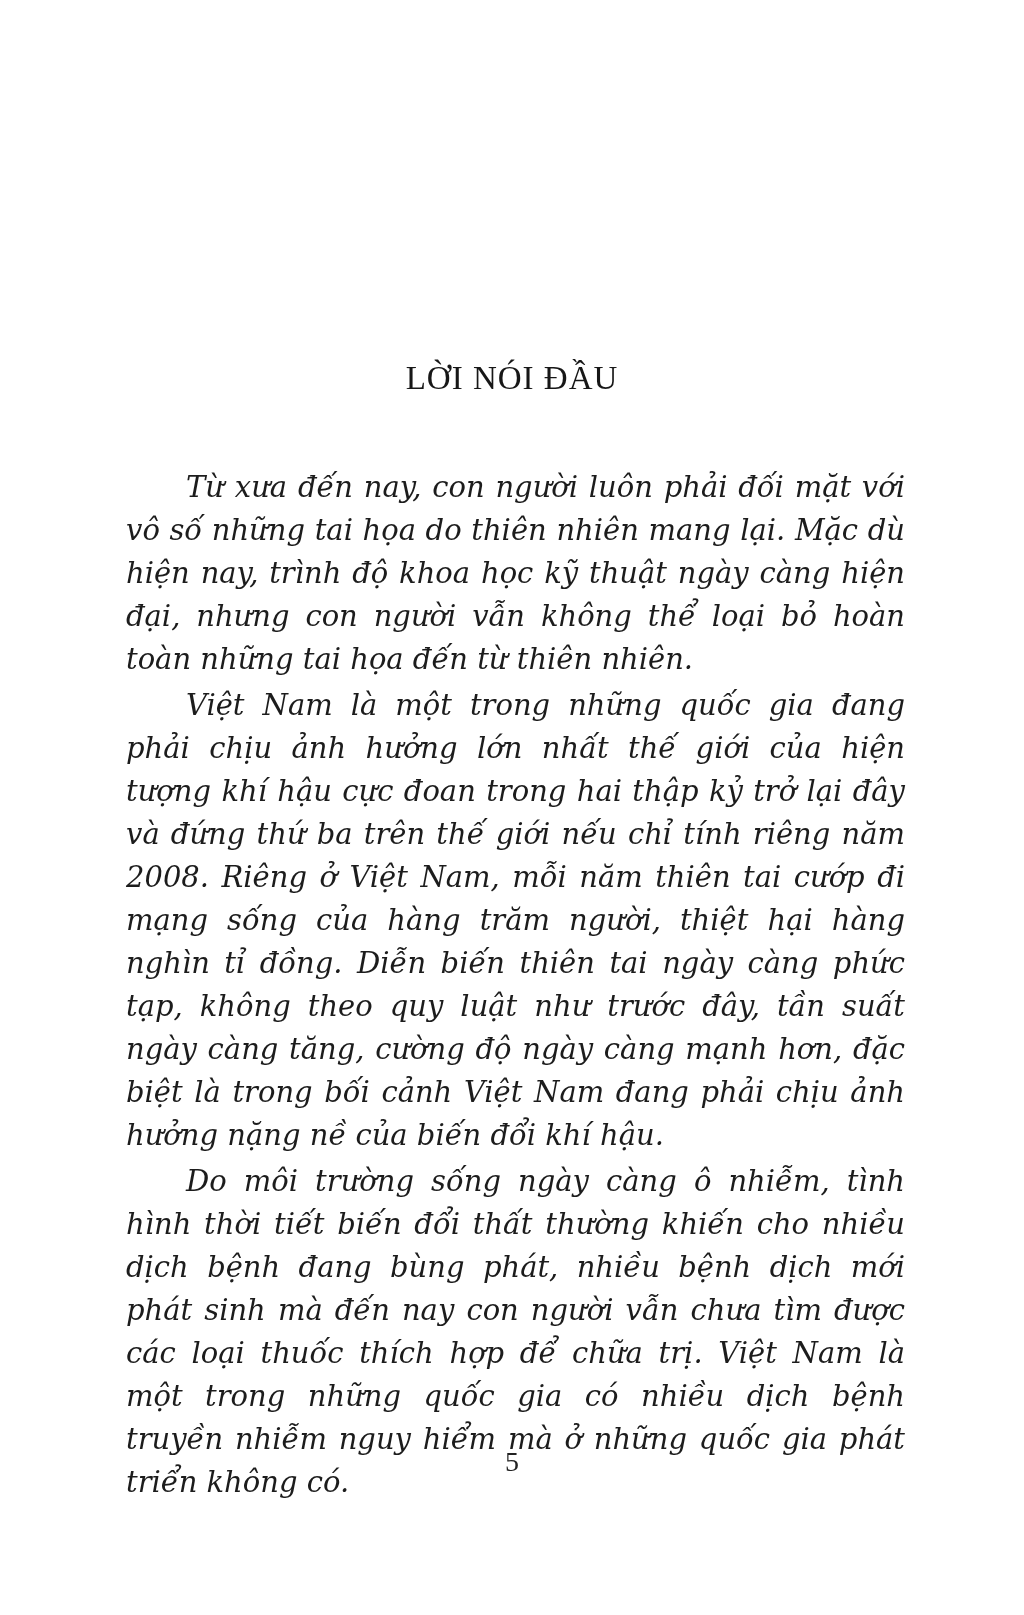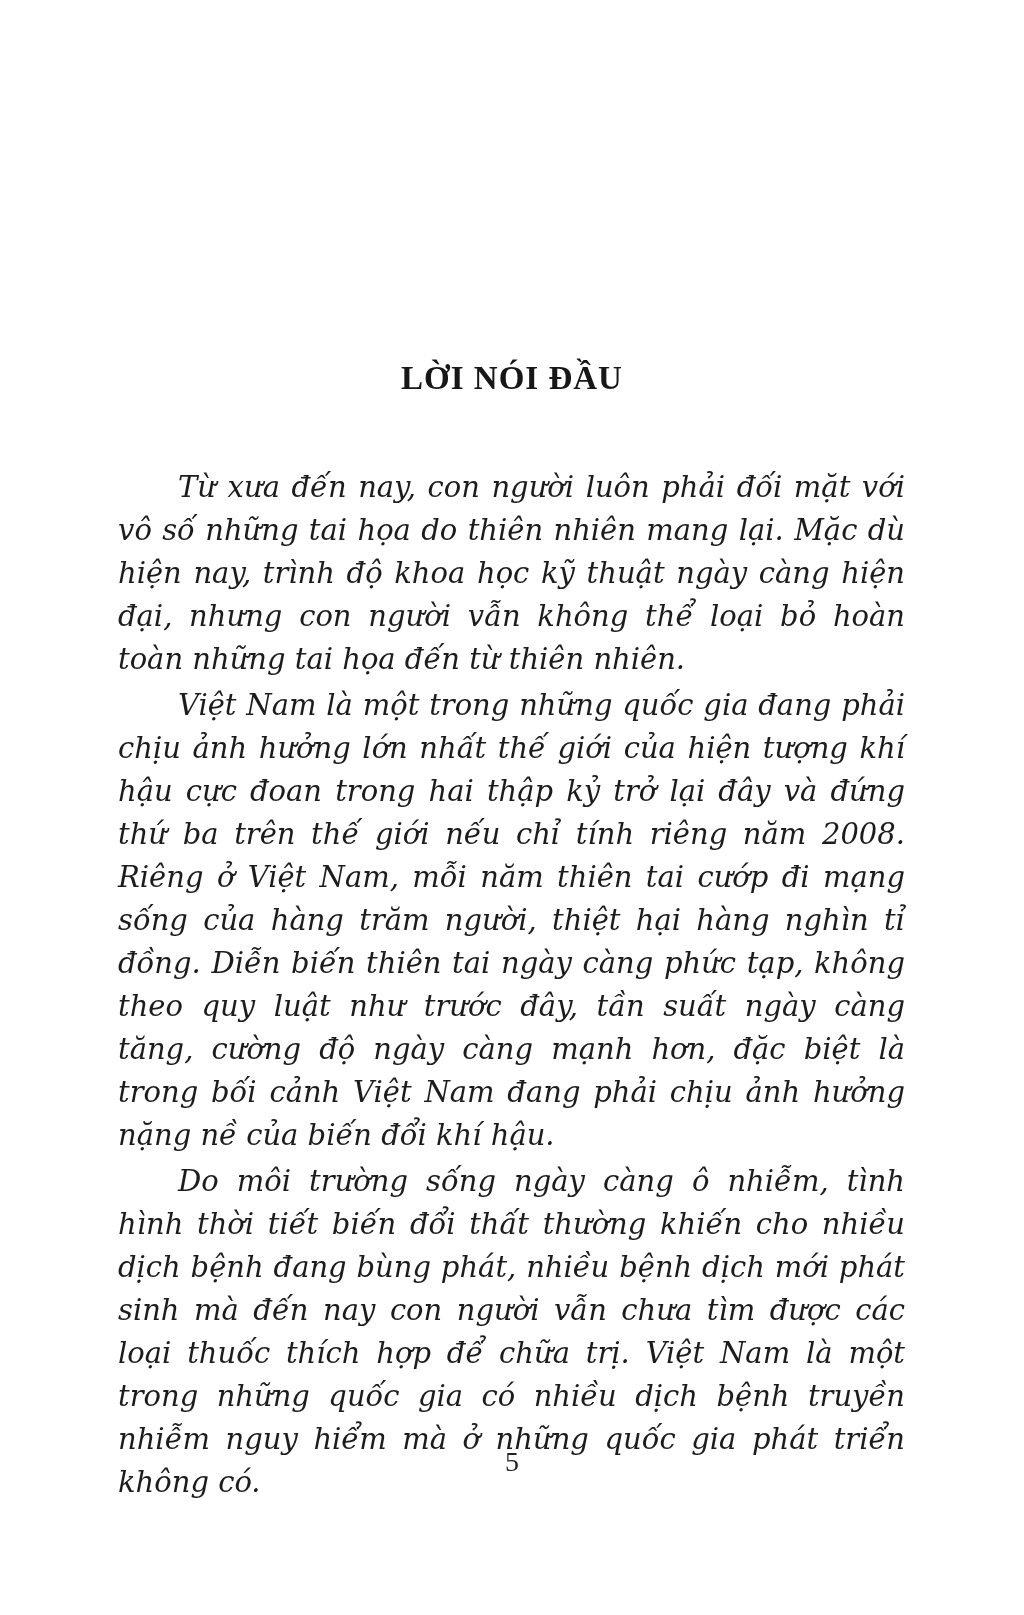--- a/index.html
+++ b/index.html
@@ -16,34 +16,34 @@
     font-family: "DejaVu Serif", serif;
     color: #1c1c1c;
   }
   .title {
     position: absolute;
     top: 338px;
     left: 0;
     width: 100%;
     text-align: center;
     font-family: "Liberation Serif", serif;
-    font-weight: bold;
+    font-weight: normal;
     font-style: normal;
     font-size: 33px;
     letter-spacing: 1px;
     color: #171717;
   }
   .body-text {
     position: absolute;
     top: 466px;
     left: 118px;
     width: 787px;
   }
   .body-text p {
-    margin: 0 0 3px 0;
+    margin: 0 0 3px 8px;
     font-family: "DejaVu Serif", serif;
     font-style: italic;
     font-size: 29px;
     line-height: 43px;
     text-align: justify;
     text-indent: 60px;
     color: #1c1c1c;
   }
   .page-number {
     position: absolute;

